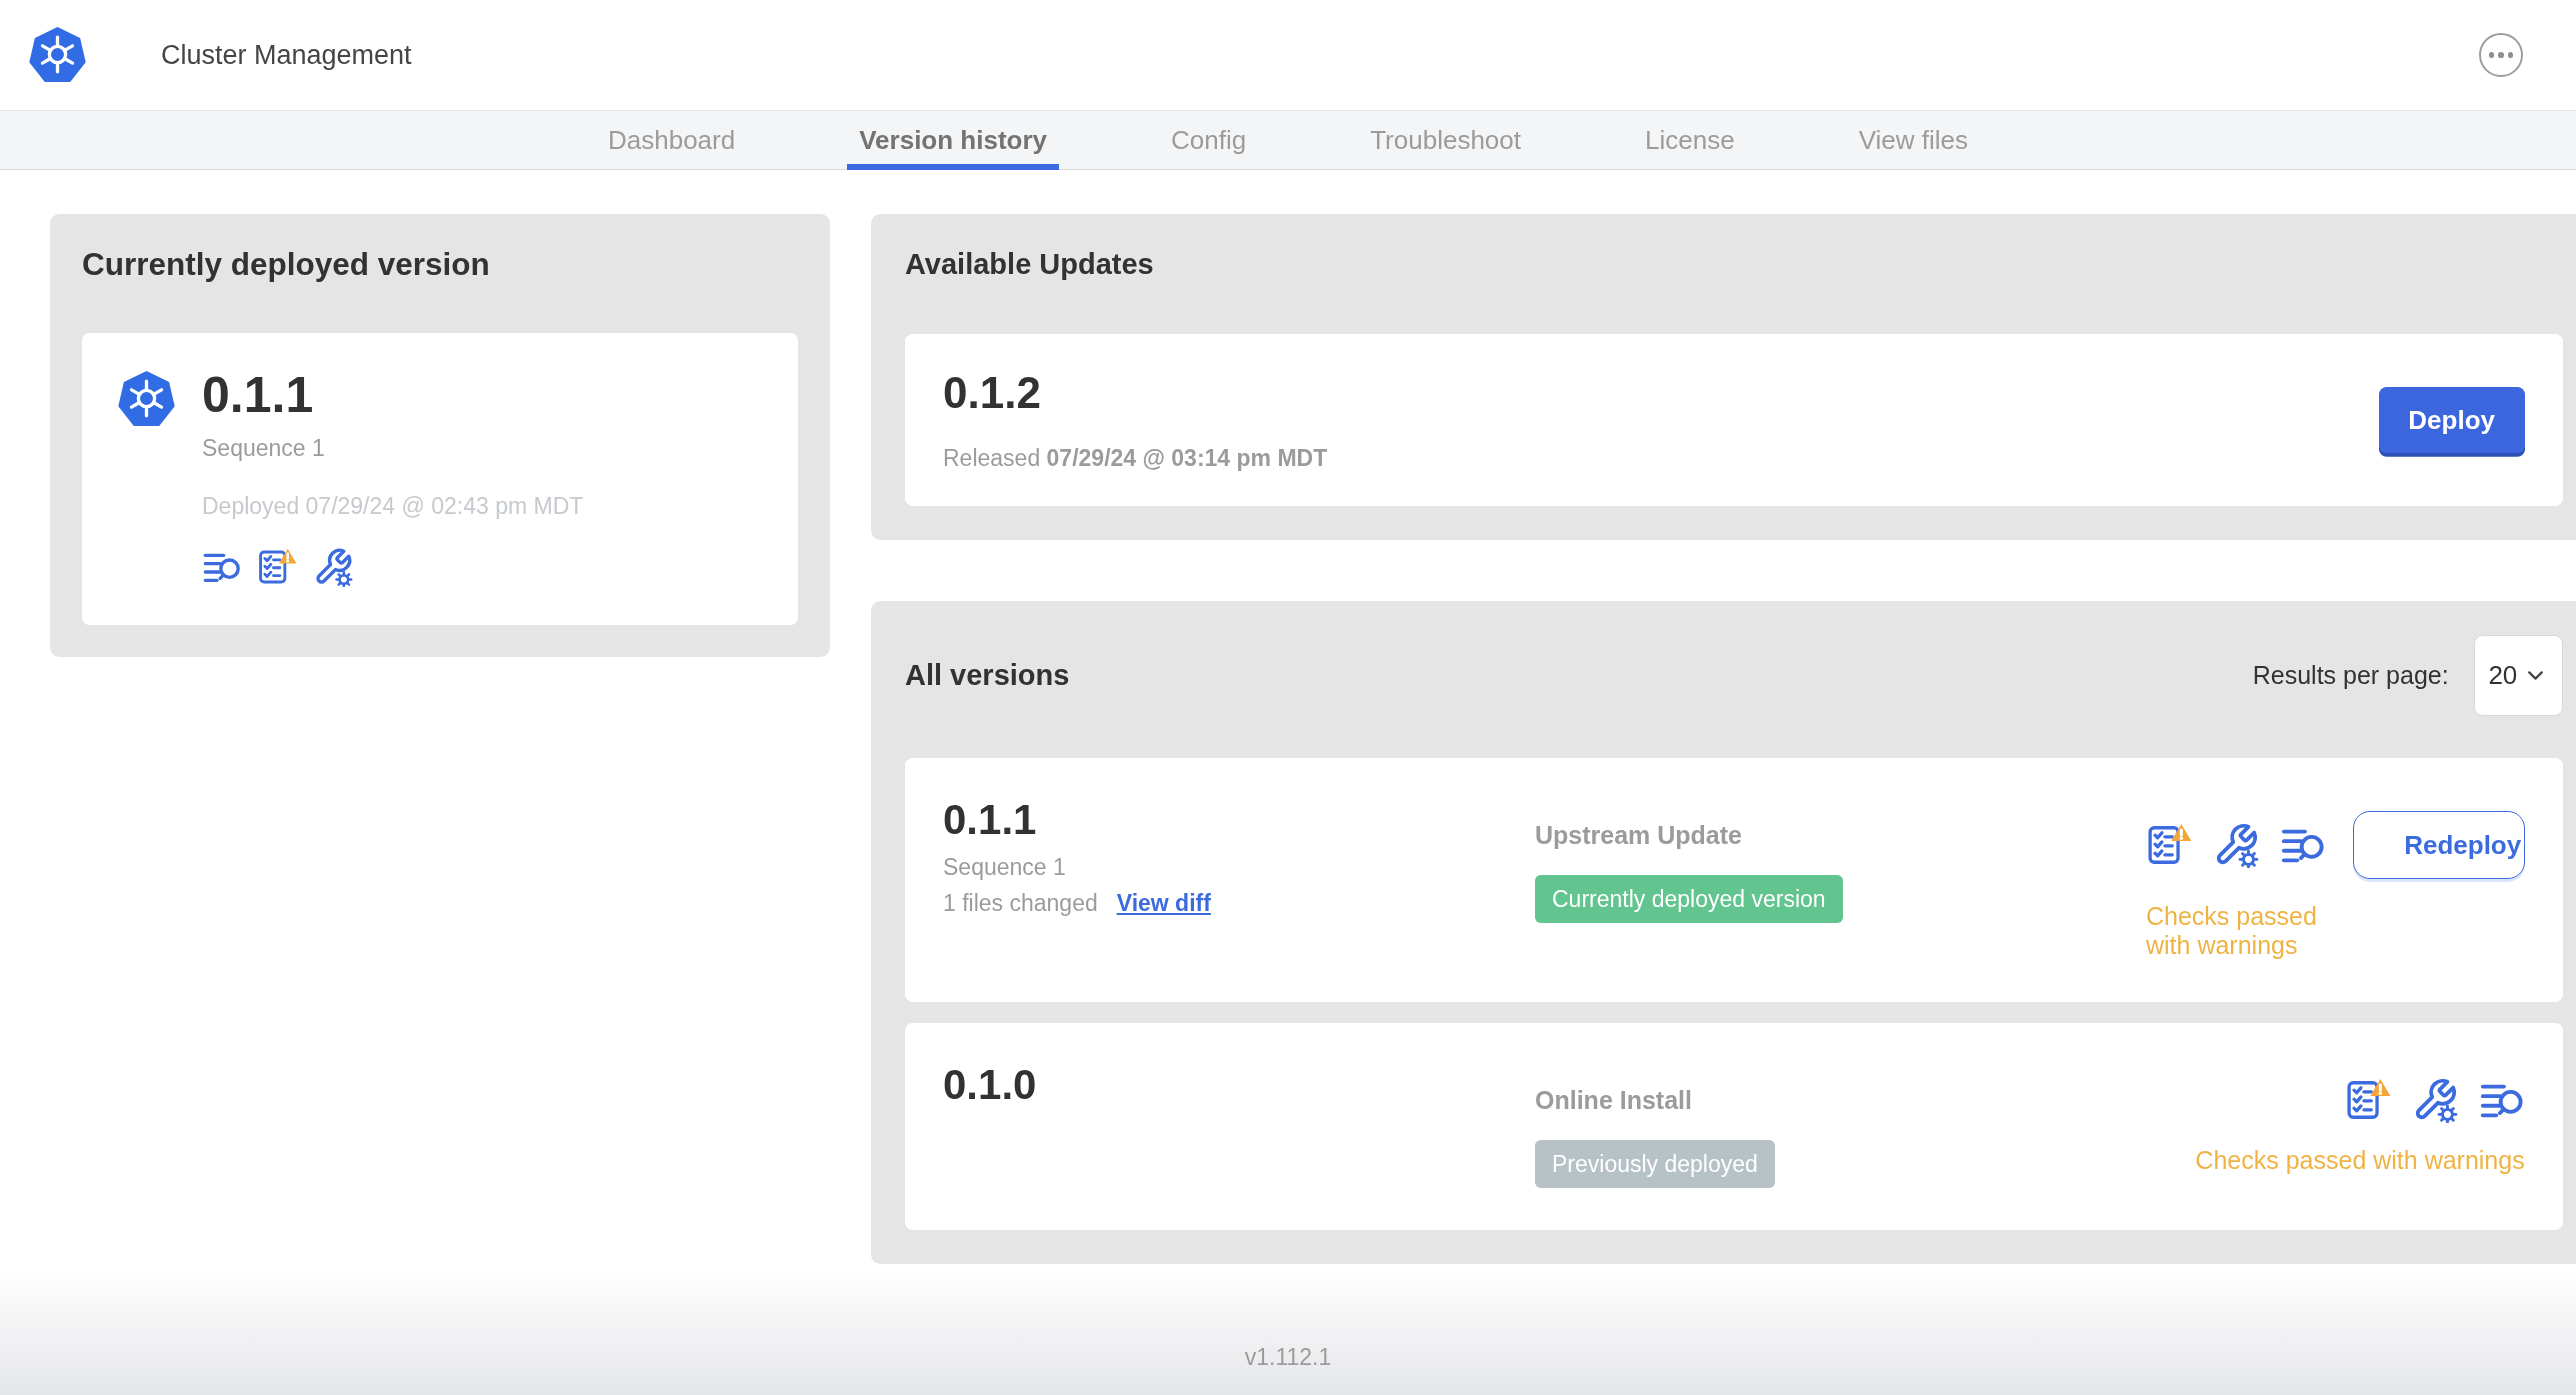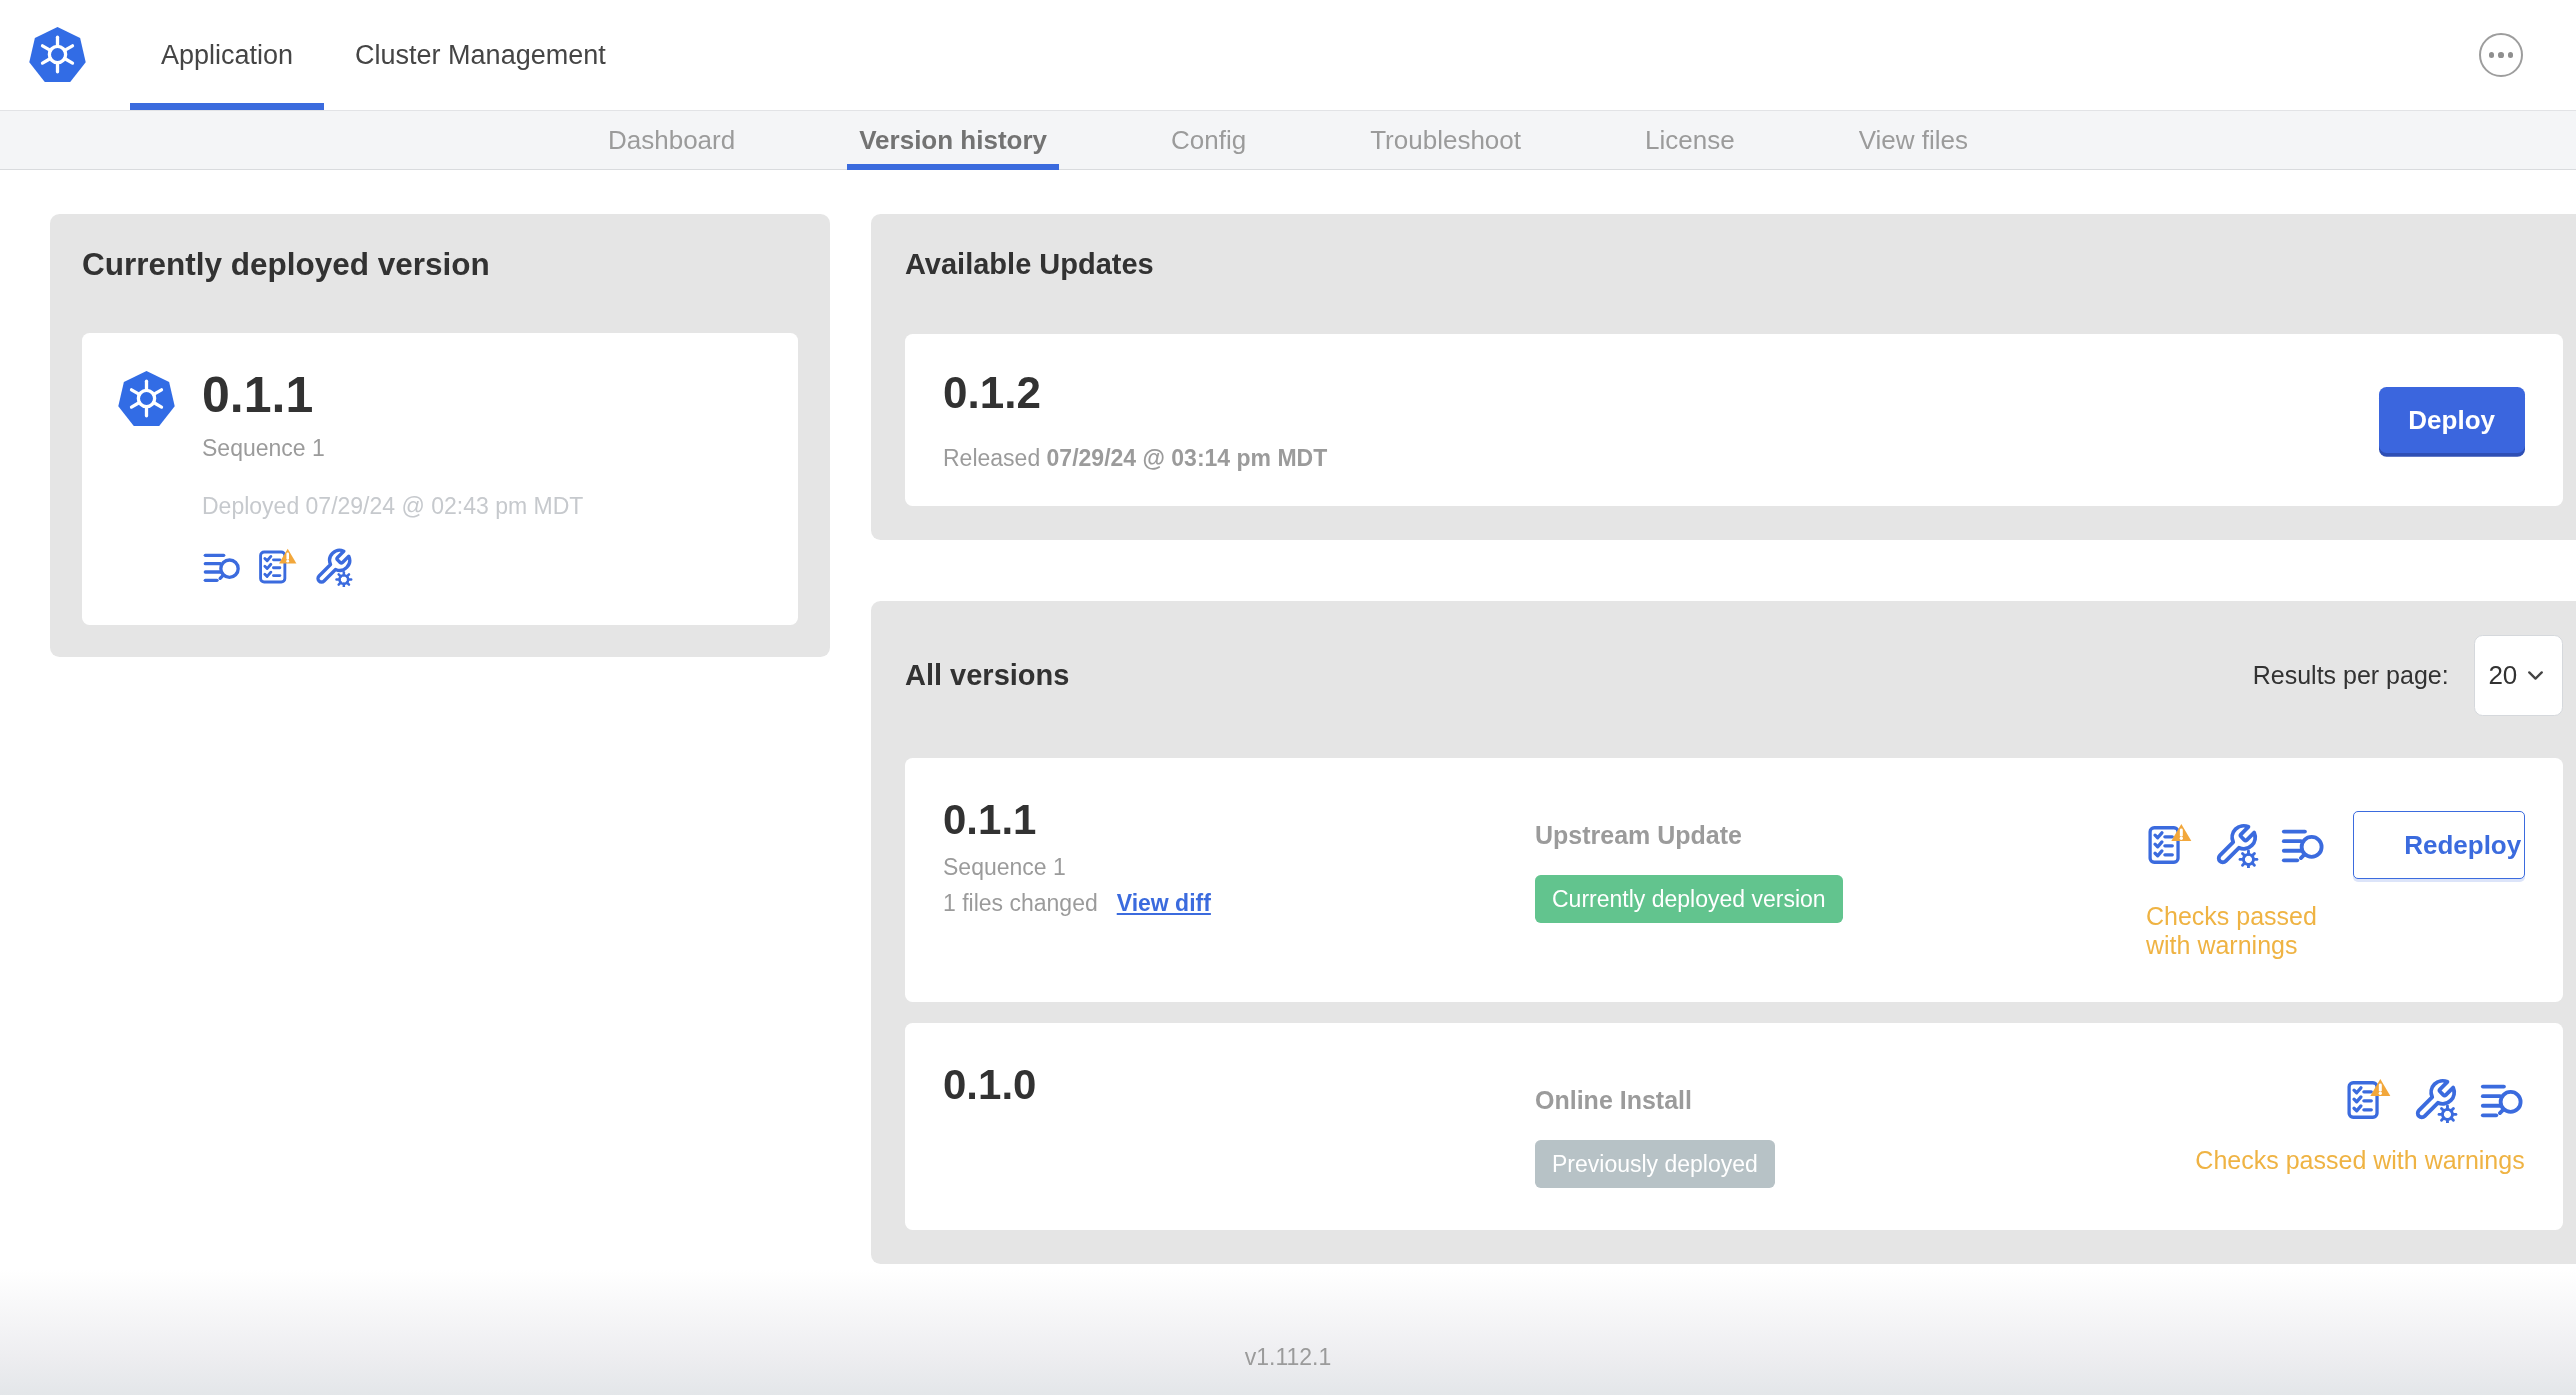--- a/index.html
+++ b/index.html
@@ -135,21 +135,21 @@
     margin-top:25px; display:inline-block;
     padding:10.5px 17px; border-radius:5.7px;
     font-size:23px; color:#fff; white-space:nowrap;
   }
   .badge--green { background:#62C48E; }
   .badge--gray  { background:#B7C2C6; }
   .vr-col3 { flex:1; display:flex; flex-direction:column; align-items:flex-end; }
   .vr-actions { display:flex; align-items:center; gap:21px; color:#3B6BDE; margin-top:13.4px; }
   .redeploy-btn {
     width:172px; height:68px; margin-left:5.7px;
-    background:#fff; border:1.9px solid #3B6BDE; border-radius:5px;
+    background:#fff; border:1.9px solid #3B6BDE; border-radius:17px;
     color:#3B6BDE; font-size:26px; font-weight:700; font-family:inherit;
     cursor:pointer; box-shadow:0 2.9px 0 rgba(59,107,222,0.18);padding-left:48px;
   }
   .vr-status { margin-top:23px; font-size:25px; color:#EFB343; }
   .vr-status.offset { margin-right:191px; }
 
   
   .footer {
     flex:none; height:126px; margin-top:auto;
     background:linear-gradient(180deg,#ffffff 0%,#ededf0 70%,#e3e6e9 100%);
@@ -172,21 +172,20 @@
         <line x1="12" y1="4.8" x2="12" y2="8.4"></line>
         <line x1="17.9" y1="8.2" x2="14.8" y2="10"></line>
         <line x1="17.9" y1="15" x2="14.8" y2="13.2"></line>
         <line x1="12" y1="18.4" x2="12" y2="14.8"></line>
         <line x1="6.1" y1="15" x2="9.2" y2="13.2"></line>
         <line x1="6.1" y1="8.2" x2="9.2" y2="10"></line>
       </g>
     </svg>
   </div>
   <div class="top-tabs">
-    <div class="top-tab active">Application</div>
     <div class="top-tab">Cluster Management</div>
   </div>
   <div class="more-btn">
     <i></i>
       <i></i>
       <i></i>
   </div>
 </header>
 
 <nav class="subnav">

